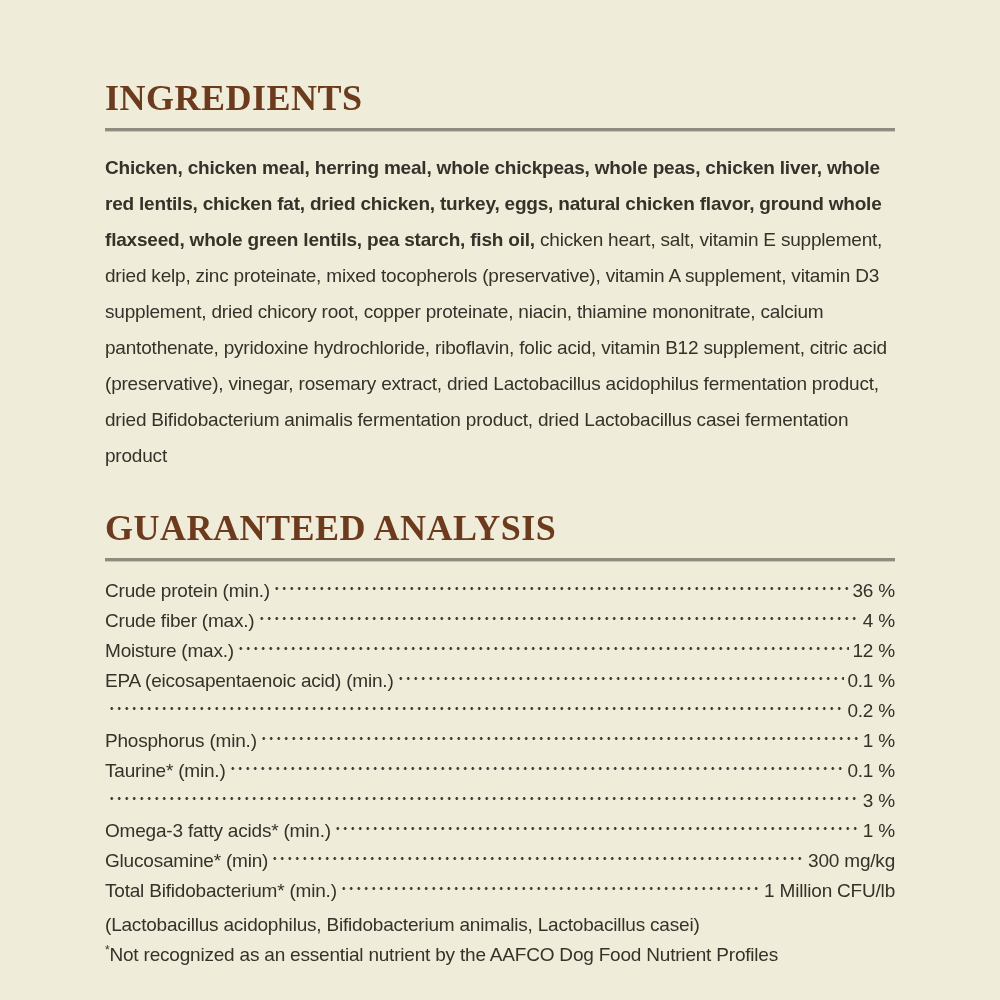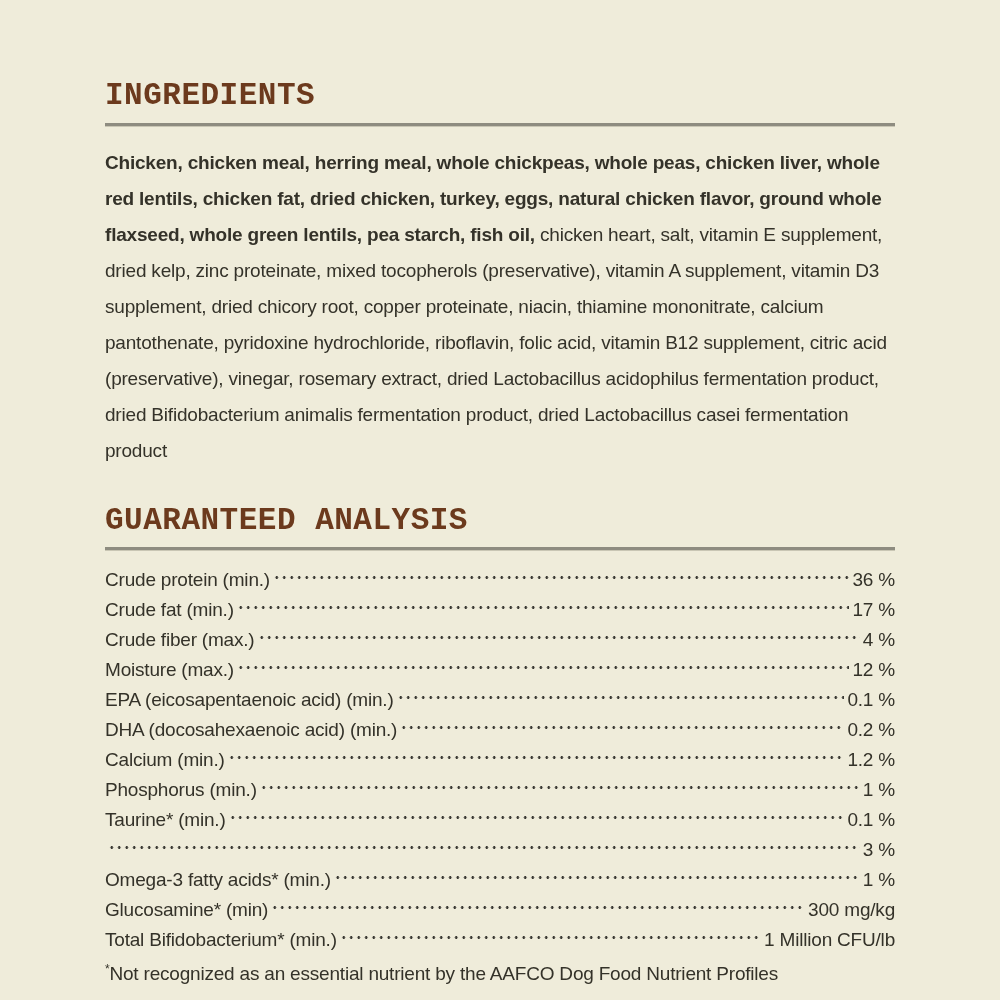--- a/index.html
+++ b/index.html
@@ -11,23 +11,23 @@
     color: #343229;
     overflow: hidden;
   }
   .label-card {
     box-sizing: border-box;
     width: 1000px;
     height: 1000px;
     padding: 80px 105px 0 105px;
   }
   .section-title {
-    font-family: Liberation Mono, monospace;
+    font-family: Liberation Serif, serif;
     font-weight: bold;
-    font-size: 31px;
+    font-size: 36px;
     line-height: 1.05;
     letter-spacing: 0.5px;
     color: #6c3a1d;
     margin: 0 0 10px 0;
   }
   .rule {
     height: 3px;
     background: #8e8c80;
     border-bottom: 1px solid #c9c6b4;
     margin: 0 0 18px 0;
@@ -87,48 +87,37 @@
     <h1 class="section-title">GUARANTEED ANALYSIS</h1>
     <div class="rule"></div>
 
     <div class="ga-table">
       <div class="ga-row">
         <span class="ga-label">Crude protein (min.)</span>
         <span class="dots"></span>
         <span class="ga-value">36 %</span>
       </div>
       <div class="ga-row">
-        <span class="ga-label">Crude fat (min.)</span>
-        <span class="dots"></span>
-        <span class="ga-value">17 %</span>
-      </div>
-      <div class="ga-row">
         <span class="ga-label">Crude fiber (max.)</span>
         <span class="dots"></span>
         <span class="ga-value">4 %</span>
       </div>
       <div class="ga-row">
         <span class="ga-label">Moisture (max.)</span>
         <span class="dots"></span>
         <span class="ga-value">12 %</span>
       </div>
       <div class="ga-row">
         <span class="ga-label">EPA (eicosapentaenoic acid) (min.)</span>
         <span class="dots"></span>
         <span class="ga-value">0.1 %</span>
       </div>
       <div class="ga-row">
-        <span class="ga-label">DHA (docosahexaenoic acid) (min.)</span>
         <span class="dots"></span>
         <span class="ga-value">0.2 %</span>
-      </div>
-      <div class="ga-row">
-        <span class="ga-label">Calcium (min.)</span>
-        <span class="dots"></span>
-        <span class="ga-value">1.2 %</span>
       </div>
       <div class="ga-row">
         <span class="ga-label">Phosphorus (min.)</span>
         <span class="dots"></span>
         <span class="ga-value">1 %</span>
       </div>
       <div class="ga-row">
         <span class="ga-label">Taurine* (min.)</span>
         <span class="dots"></span>
         <span class="ga-value">0.1 %</span>
@@ -147,16 +136,17 @@
         <span class="dots"></span>
         <span class="ga-value">300 mg/kg</span>
       </div>
       <div class="ga-row">
         <span class="ga-label">Total Bifidobacterium* (min.)</span>
         <span class="dots"></span>
         <span class="ga-value">1 Million CFU/lb</span>
       </div>
     </div>
 
+    <div class="organisms-note">(Lactobacillus acidophilus, Bifidobacterium animalis, Lactobacillus casei)</div>
     <div class="footnote"><sup>*</sup><span>Not recognized as an essential nutrient by the AAFCO Dog Food Nutrient Profiles</span></div>
   </div>
 
 </div>
 
 </body></html>

